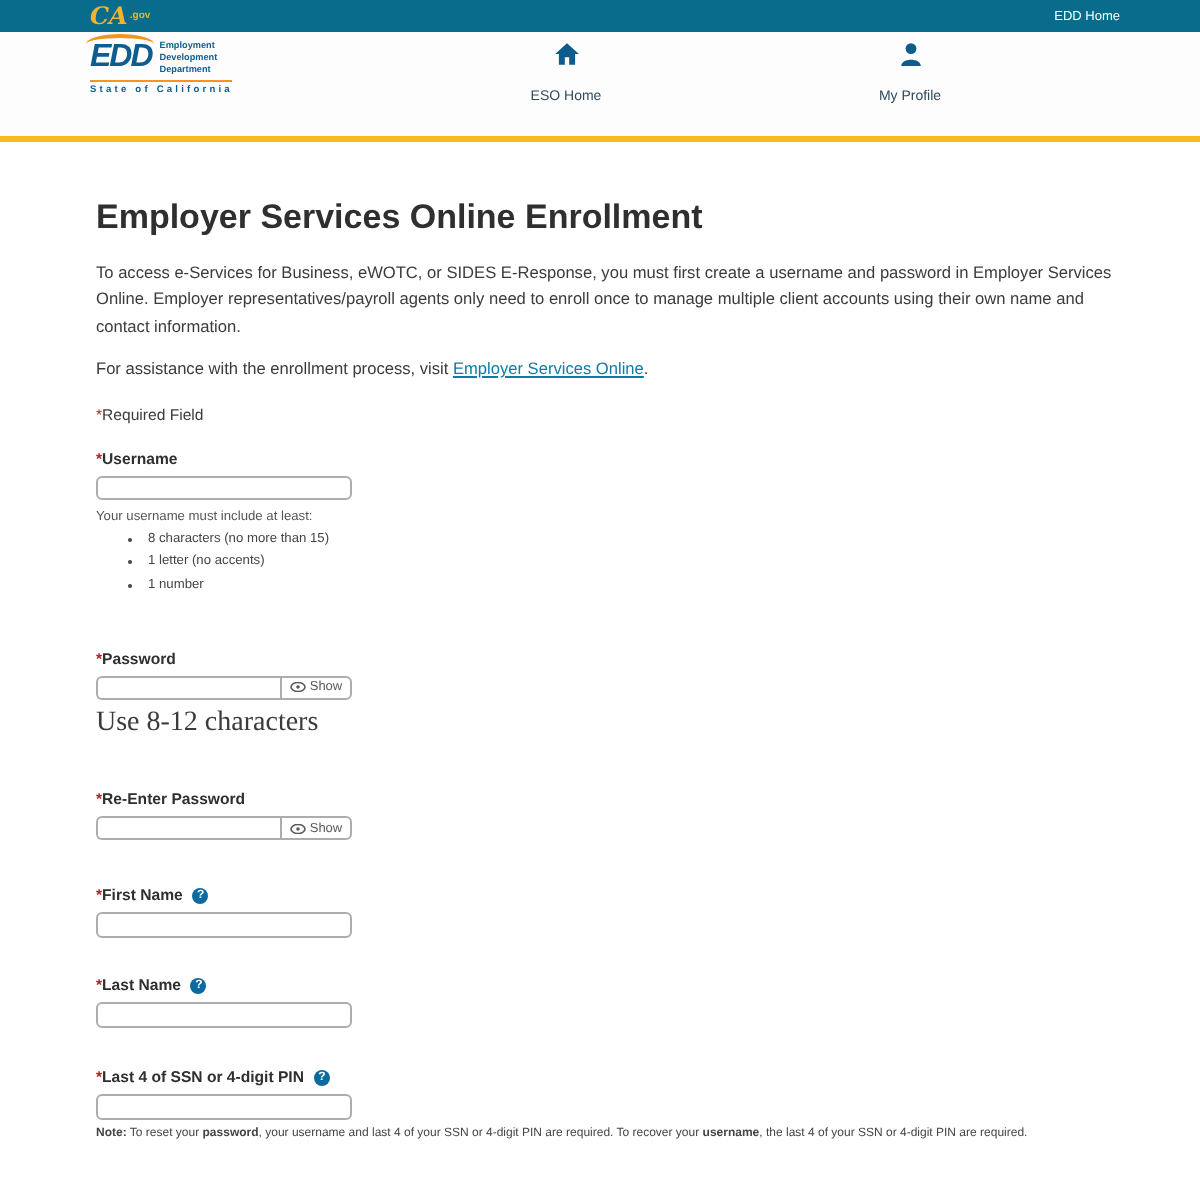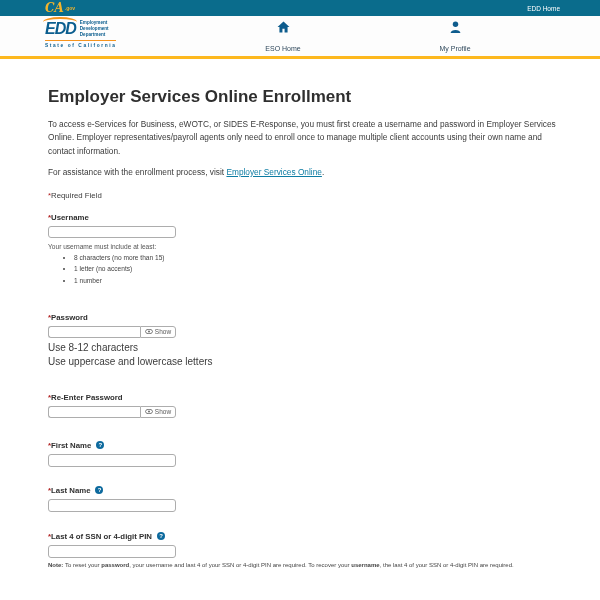--- a/index.html
+++ b/index.html
@@ -9,21 +9,21 @@
   
   .top-bar { height:16px; background:#0a6c8c; display:flex; align-items:center;
     justify-content:space-between; padding:0 40px 0 45px; }
   .ca-logo { display:flex; align-items:center; color:#f3b42c; line-height:1; }
   .ca-logo .ca { font-family:"DejaVu Serif", serif; font-style:italic; font-weight:bold;
     font-size:12px; }
   .ca-logo .gov { font-size:5px; font-weight:bold; margin-left:1px; }
   .top-link { color:#ffffff; font-size:6.5px; text-decoration:none; cursor:pointer; }
 
   
-  .header { position:relative; height:40px; background:#fdfdfd; }
+  .header { position:relative; height:52px; background:#fdfdfd; }
   .edd-logo { position:absolute; left:45px; top:4px; cursor:pointer; }
   .edd-logo-top { display:flex; align-items:center; }
   .edd-swoosh { position:absolute; left:-2px; top:-3px; width:34px; height:10px;
     border-top:2px solid #f7941d; border-radius:50%; }
   .edd-acronym { font-size:16px; font-weight:bold; font-style:italic;
     color:#0b5e8f; letter-spacing:-1px; line-height:1; }
   .edd-lines { margin-left:4px; }
   .edd-lines div { font-size:4.6px; font-weight:bold; color:#0b5e8f; line-height:1.25; }
   .edd-tagline { margin-top:2px; border-top:1.5px solid #f7941d; padding-top:1.5px;
     font-size:4.8px; font-weight:bold; color:#0b5e8f; letter-spacing:1.6px; }
@@ -60,21 +60,21 @@
     border-right:none; border-radius:3px 0 0 3px; outline:none; font-size:8px; padding:0 3px; }
   .show-btn { width:36px; height:12px; border:1px solid #adadad; border-radius:0 3px 3px 0;
     background:#fff; display:flex; align-items:center; justify-content:center; gap:2px;
     font-size:6.5px; color:#5a5a5a; cursor:pointer; font-family:"Liberation Sans",sans-serif; }
 
   .u-hint { font-size:6.6px; color:#555; margin-top:5px; }
   .u-rules { list-style:disc; padding-left:26px; margin-top:4px; }
   .u-rules li { font-size:6.6px; color:#444; margin-bottom:4.5px; }
 
   .pw-hints { margin-top:4px; }
-  .pw-hints div { font-size:10px; color:#3b3b3b; line-height:1.18; margin-top:2.5px; }
+  .pw-hints div { font-size:14px; color:#3b3b3b; line-height:1.18; margin-top:2.5px;font-family:Liberation Serif, serif; }
 
   .ssn-note { font-size:6px; color:#444; margin-top:4px; }
   .ssn-note b { font-weight:bold; }
 
   .mt-username { margin-top:0; }
   .mt-password { margin-top:29px; }
   .mt-repw     { margin-top:25px; }
   .mt-first    { margin-top:23px; }
   .mt-last     { margin-top:19px; }
   .mt-ssn      { margin-top:20px; }
@@ -158,21 +158,20 @@
       <button class="show-btn">
         <svg width="8" height="5" viewBox="0 0 16 10">
           <ellipse cx="8" cy="5" rx="7" ry="4.5" fill="none" stroke="#5a5a5a" stroke-width="1.6"></ellipse>
           <circle cx="8" cy="5" r="1.8" fill="#5a5a5a"></circle>
         </svg>
         <span>Show</span>
       </button>
     </div>
     <div class="pw-hints">
       <div>Use 8-12 characters</div>
-      <div>Use uppercase and lowercase letters</div>
     </div>
   </div>
 
   <div class="group mt-repw">
     <div class="field-label">
         <span class="ast">*</span>
         <span>Re-Enter Password</span>
       </div>
     <div class="pw-row">
       <input type="password" value="" style="">

